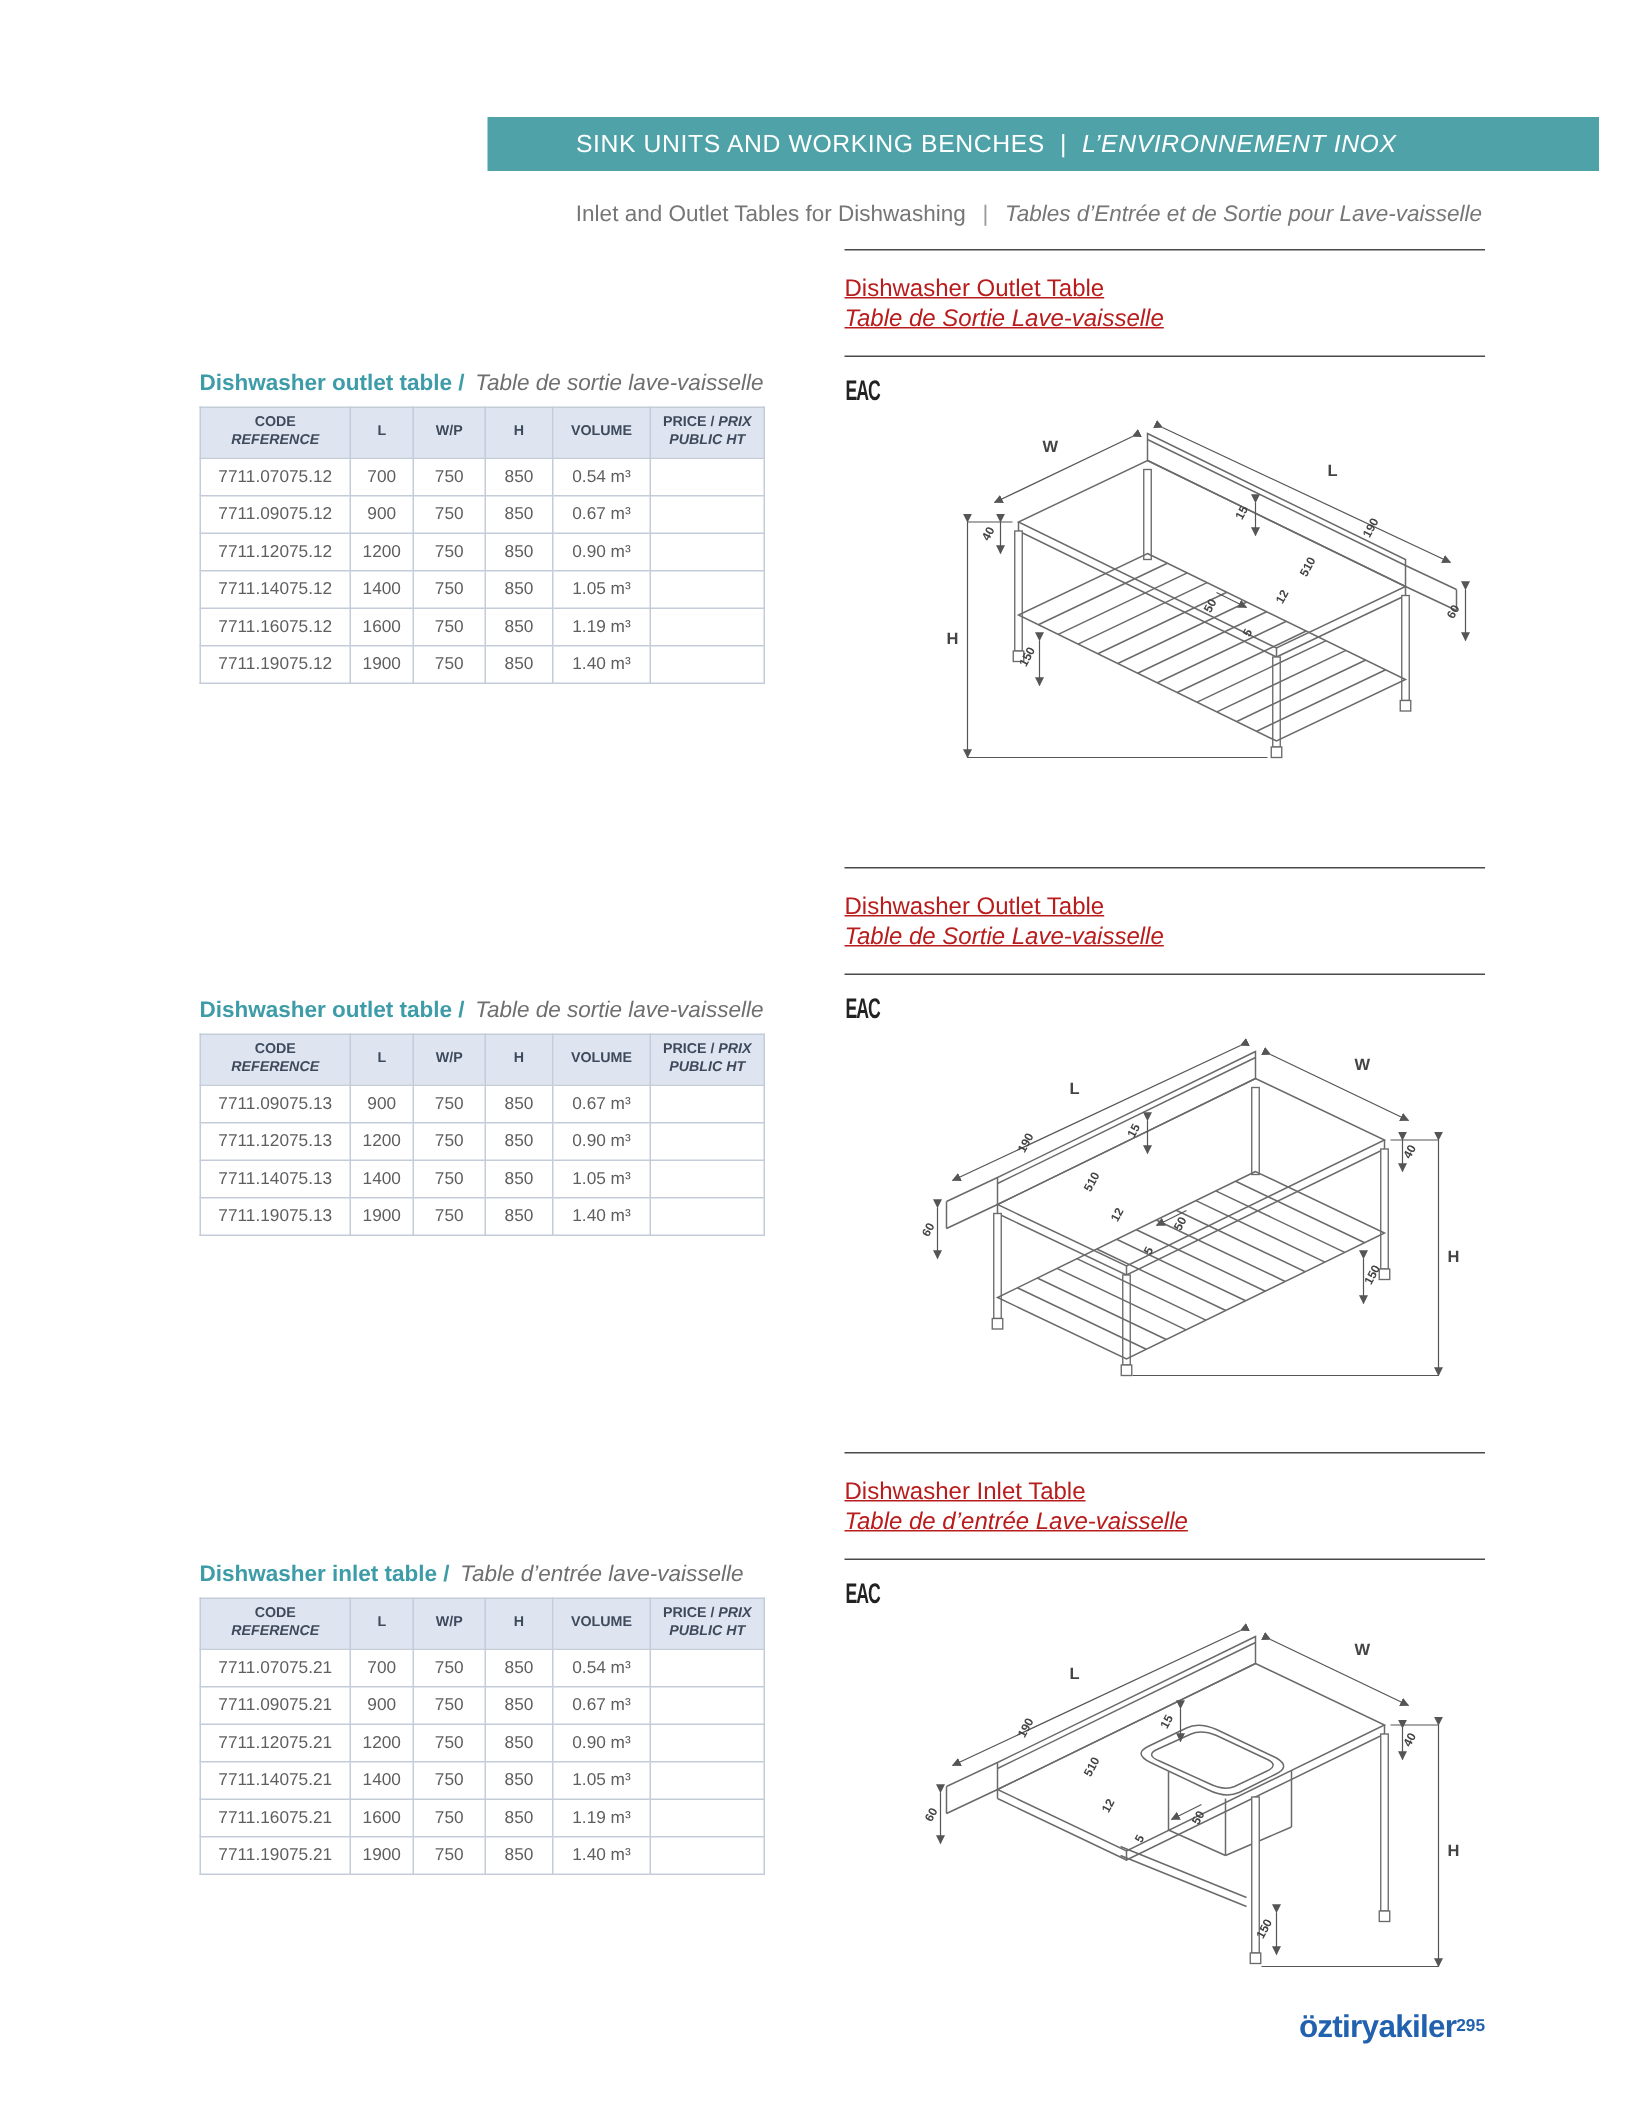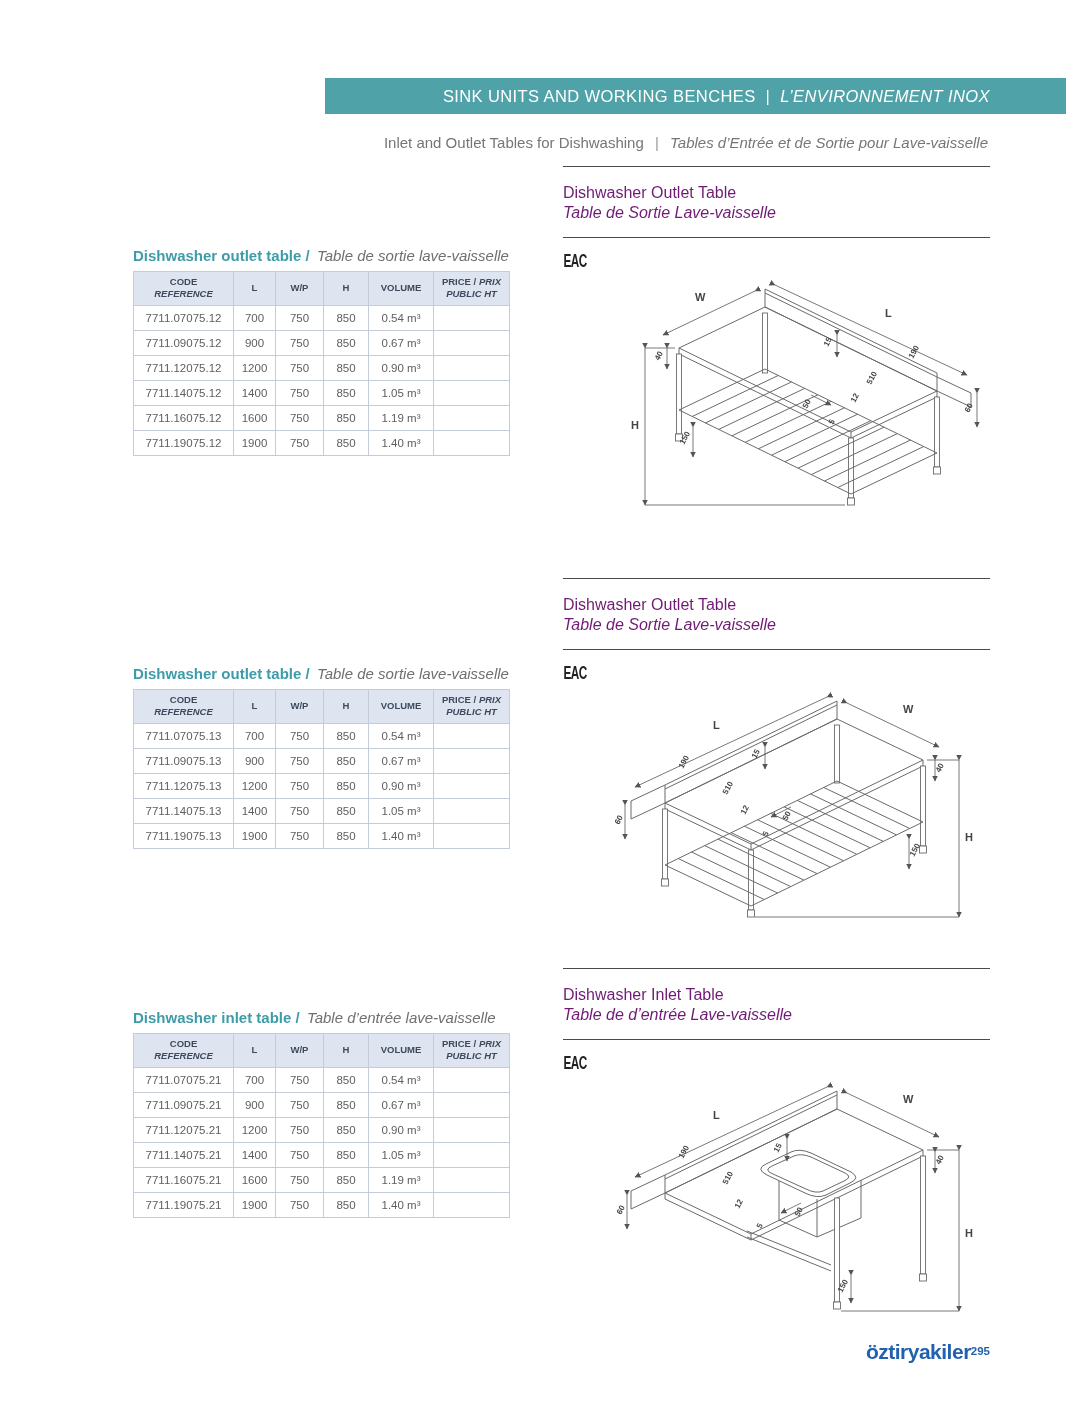--- a/index.html
+++ b/index.html
@@ -8,37 +8,37 @@
     position:relative;
     width:1088px; height:1408px;
     font-family:"Liberation Sans", sans-serif;
     color:#555;
     overflow:hidden;
   }
   
   .teal-bar {
     position:absolute; left:325px; top:78px; width:741px; height:36px;
     background:#4fa3a8; color:#fff;
-    display:flex; align-items:center; justify-content:flex-end;
+    display:flex; align-items:center; justify-content:center;
     padding-right:76px; font-size:16.5px; letter-spacing:.4px; white-space:nowrap;
   }
   .teal-bar .sep { margin:0 10px; font-weight:300; }
   .teal-bar .fr { font-style:italic; }
   .subtitle {
     position:absolute; top:123px; left:325px; width:663px;
     text-align:right; font-size:15px; color:#767676; white-space:nowrap;margin-top:11px;
   }
   .subtitle .sep { margin:0 7px; color:#9a9a9a; }
   .subtitle .fr { font-style:italic; }
 
   
   .ptable { position:absolute; left:133px; width:378px; }
   .ptable.t1 { top:247px; }
   .ptable.t2 { top:665px; }
-  .ptable.t3 { top:1009px; }
+  .ptable.t3 { top:1041px; }
   .tbl-title { font-size:15px; margin-bottom:7px; white-space:nowrap; }
   .tbl-title .en { color:#3d9ca8; font-weight:bold; }
   .tbl-title .fr { color:#6f6f6f; font-style:italic; font-weight:normal; margin-left:3px; }
   table.spec {
     width:376px; border-collapse:collapse; table-layout:fixed;
   }
   table.spec th, table.spec td { border:1px solid #c4ccd9; }
   table.spec th {
     background:#dee5f0; color:#3e4a5c; font-size:9.5px; font-weight:bold;
     line-height:1.3; padding:4px 1px; text-align:center;
@@ -48,21 +48,21 @@
     font-size:11.5px; color:#5e5e5e; text-align:center; height:25px; padding:0 2px;
   }
   col.c1{width:100px} col.c2{width:42px} col.c3{width:48px}
   col.c4{width:45px} col.c5{width:65px} col.c6{width:76px}
 
   
   .section { position:absolute; left:563px; width:427px; border-top:1px solid #4a4a4a; }
   .section.s1 { top:166px; height:412px; }
   .section.s2 { top:578px; height:390px; }
   .section.s3 { top:968px; height:374px; }
-  .heading { margin-top:16px; font-size:16px; color:#701a75; line-height:20px; }
+  .heading { margin-top:16px; font-size:16px; color:#b91c1c; line-height:20px;text-decoration:underline; }
   .heading .fr { font-style:italic; }
   .hr2 { margin-top:14px; border-top:1px solid #4a4a4a; }
   .eac { margin-top:11px; width:30px; height:22px; }
   .drawing { position:absolute; left:52px; top:110px; }
 
   
   .st  { fill:none; stroke:#6a6a6a; stroke-width:1; }
   .leg { fill:#fff; stroke:#6a6a6a; stroke-width:0.9; }
   .dim { fill:none; stroke:#555; stroke-width:0.8; }
   .lbl { fill:#444; font-size:11px; font-weight:bold; font-family:"Liberation Sans",sans-serif; }
@@ -183,28 +183,20 @@
         <th><span>CODE</span><br><span class="it">REFERENCE</span></th>
         <th>L</th>
         <th>W/P</th>
         <th>H</th>
         <th>VOLUME</th>
         <th><span>PRICE /</span> <span class="it">PRIX</span><br><span class="it">PUBLIC HT</span></th>
       </tr>
     </thead>
     <tbody>
         <tr>
-          <td>7711.07075.13</td>
-          <td>700</td>
-          <td>750</td>
-          <td>850</td>
-          <td>0.54 m³</td>
-          <td></td>
-        </tr>
-        <tr>
           <td>7711.09075.13</td>
           <td>900</td>
           <td>750</td>
           <td>850</td>
           <td>0.67 m³</td>
           <td></td>
         </tr>
         <tr>
           <td>7711.12075.13</td>
           <td>1200</td>

